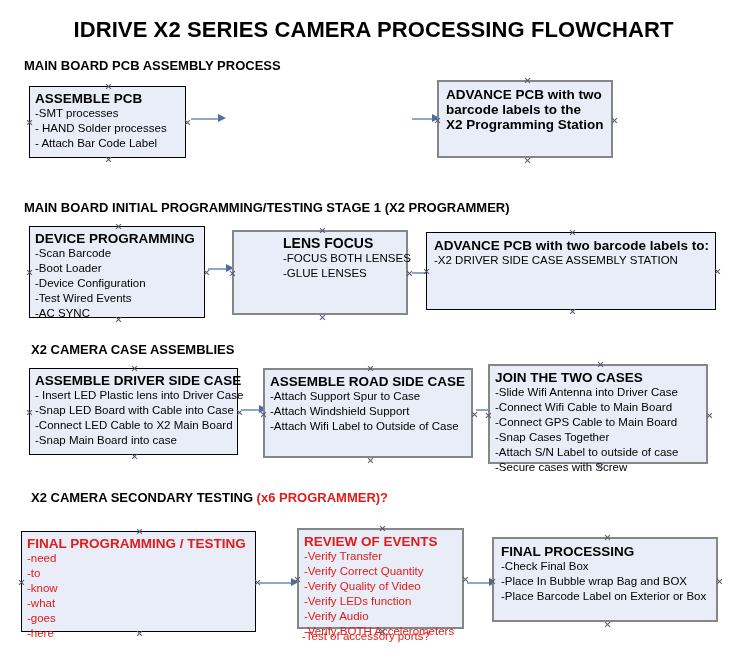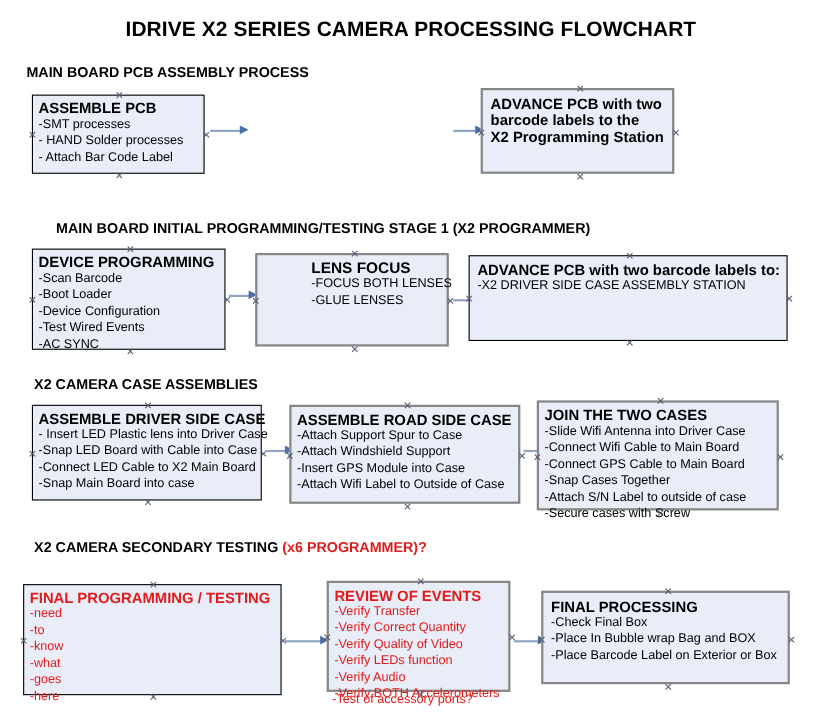--- a/index.html
+++ b/index.html
@@ -12,21 +12,21 @@
     -webkit-font-smoothing:antialiased;
   }
   .canvas{position:absolute;left:0;top:0;width:747px;height:662px;}
 
   .abs{position:absolute;}
 
   
   #doc-title{
     left:0;top:17px;width:747px;
     text-align:center;
-    font-size:19px;font-weight:bold;color:#000;
+    font-size:22px;font-weight:bold;color:#000;
     letter-spacing:0.1px;
   }
   .section-head{
     font-size:13px;font-weight:bold;color:#000;white-space:nowrap;
   }
   .section-head .red{color:#e01b1b;}
 
   
   .node{
     position:absolute;
@@ -118,21 +118,21 @@
       <div class="title">ADVANCE PCB with two</div>
       <div class="title">barcode labels to the</div>
       <div class="title"> X2 Programming Station</div>
     </div>
     <span class="handle" style="left:85px;top:-5px;"></span>
     <span class="handle" style="left:85px;top:75px;"></span>
     <span class="handle" style="left:-5px;top:35px;"></span>
     <span class="handle" style="left:172px;top:35px;"></span>
   </div>
 
-  <div class="abs section-head" style="left:24px;top:200px;margin-left:27px;">
+  <div class="abs section-head" style="left:24px;top:200px;">
     <span>MAIN BOARD INITIAL PROGRAMMING/TESTING STAGE 1 (X2 PROGRAMMER)</span>
   </div>
 
   <div class="node black" style="left:29px;top:226px;width:176px;height:92px;">
     <div class="inner">
       <div class="title">DEVICE PROGRAMMING</div>
       <div class="line">-Scan Barcode</div>
       <div class="line">-Boot Loader</div>
       <div class="line">-Device Configuration</div>
       <div class="line">-Test Wired Events</div>
@@ -198,21 +198,20 @@
   <div class="arrow" style="left:241px;top:405px;width:26px;">
     <div class="shaft" style="width:19px;"></div>
     <div class="head" style="left:18px;"></div>
   </div>
 
   <div class="node gray" style="left:263px;top:368px;width:210px;height:90px;">
     <div class="inner">
       <div class="title">ASSEMBLE ROAD SIDE CASE</div>
       <div class="line">-Attach Support Spur to Case</div>
       <div class="line">-Attach Windshield Support</div>
-      <div class="line">-Insert GPS Module into Case</div>
       <div class="line">-Attach Wifi Label to Outside of Case</div>
     </div>
     <span class="handle" style="left:102px;top:-5px;"></span>
     <span class="handle" style="left:102px;top:87px;"></span>
     <span class="handle" style="left:-5px;top:41px;"></span>
     <span class="handle" style="left:206px;top:41px;"></span>
   </div>
 
   <div class="arrow" style="left:476px;top:405px;width:24px;">
     <div class="shaft" style="width:17px;"></div>

